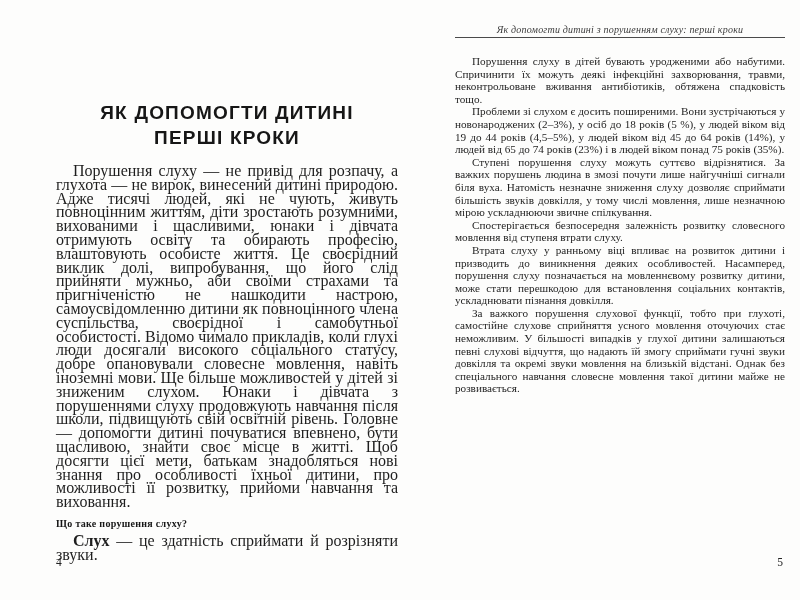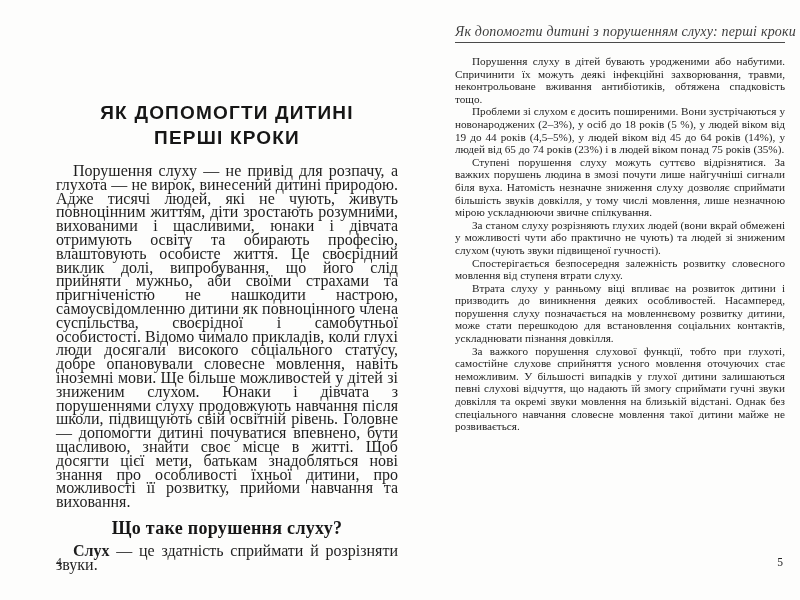--- a/index.html
+++ b/index.html
@@ -41,39 +41,38 @@
     margin: 0;
     text-align: justify;
     text-indent: 17px;
   }
   .page-left .body-par {
     font-size: 16px;
     line-height: 13.8px;
   }
   .section-heading {
     margin: 9px 0 5px 0;
-    text-align: center;
-    font-size: 18px;
+    font-size: 10px;
     font-weight: 700;
     letter-spacing: 0.3px;
     color: #161616;
   }
   .lead-term { font-weight: 700; }
 
   
   .running-head-wrap {
     position: absolute;
     top: 24px;
     left: 0;
     width: 100%;
   }
   .running-header {
     text-align: center;
     font-style: italic;
-    font-size: 14px;
+    font-size: 10px;
     letter-spacing: 0.2px;
     color: #3c3c3c;
     white-space: nowrap;
   }
   .header-rule {
     margin-top: 2px;
     border-bottom: 1.2px solid #4a4a4a;
     height: 0;
   }
   .right-body {
@@ -121,21 +120,20 @@
   <section class="page page-right">
     <div class="running-head-wrap">
       <div class="running-header">Як допомогти дитині з порушенням слуху: перші кроки</div>
       <div class="header-rule"></div>
     </div>
 
     <div class="right-body">
       <p class="body-par">Порушення слуху в дітей бувають уродженими або набутими. Спричинити їх можуть деякі інфекційні захворювання, травми, неконтрольоване вживання антибіотиків, обтяжена спадковість тощо.</p>
       <p class="body-par">Проблеми зі слухом є досить поширеними. Вони зустрічаються у новонароджених (2–3%), у осіб до 18 років (5 %), у людей віком від 19 до 44 років (4,5–5%), у людей віком від 45 до 64 років (14%), у людей від 65 до 74 років (23%) і в людей віком понад 75 років (35%).</p>
       <p class="body-par">Ступені порушення слуху можуть суттєво відрізнятися. За важких порушень людина в змозі почути лише найгучніші сигнали біля вуха. Натомість незначне зниження слуху дозволяє сприймати більшість звуків довкілля, у тому числі мовлення, лише незначною мірою ускладнюючи звичне спілкування.</p>
-      <p class="body-par">За станом слуху розрізняють глухих людей (вони вкрай обмежені у можливості чути або практично не чують) та людей зі зниженим слухом (чують звуки підвищеної гучності).</p>
       <p class="body-par">Спостерігається безпосередня залежність розвитку словесного мовлення від ступеня втрати слуху.</p>
       <p class="body-par">Втрата слуху у ранньому віці впливає на розвиток дитини і призводить до виникнення деяких особливостей. Насамперед, порушення слуху позначається на мовленнєвому розвитку дитини, може стати перешкодою для встановлення соціальних контактів, ускладнювати пізнання довкілля.</p>
       <p class="body-par">За важкого порушення слухової функції, тобто при глухоті, самостійне слухове сприйняття усного мовлення оточуючих стає неможливим. У більшості випадків у глухої дитини залишаються певні слухові відчуття, що надають їй змогу сприймати гучні звуки довкілля та окремі звуки мовлення на близькій відстані. Однак без спеціального навчання словесне мовлення такої дитини майже не розвивається.</p>
     </div>
 
     <div class="page-number num-right">5</div>
   </section>
 
 </div>
 

